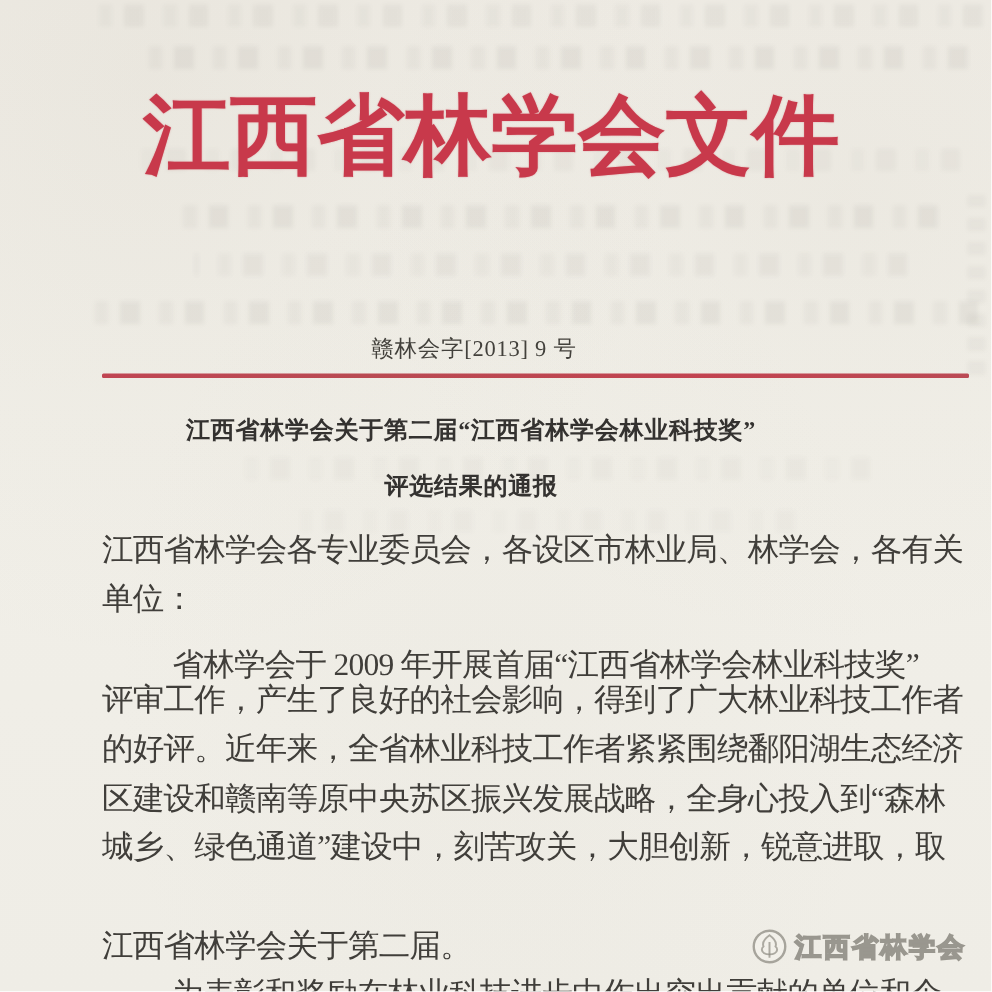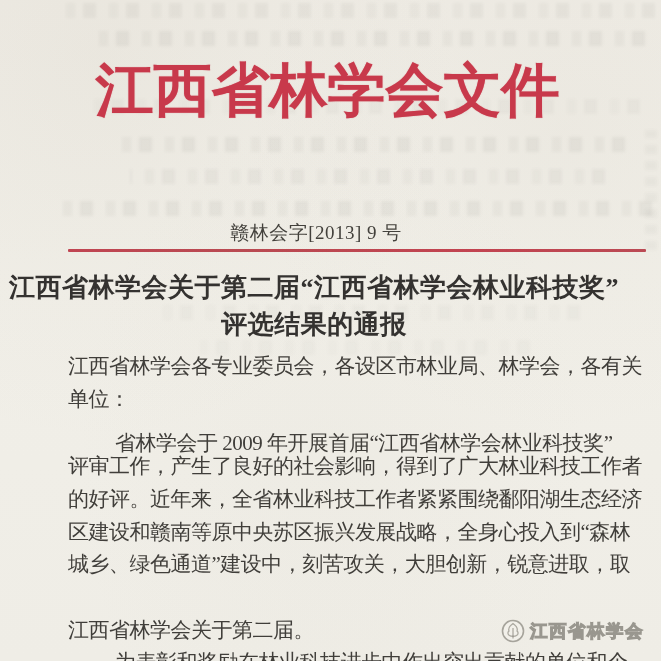--- a/index.html
+++ b/index.html
@@ -39,32 +39,32 @@
     position:absolute;top:54px;left:0;width:655px;
     margin:0;text-align:center;
     font-size:58px;line-height:74px;font-weight:bold;
     color:#c8394b;
     letter-spacing:0px;
     text-shadow:0 0 1px rgba(200,57,75,.55);
   }
   .doc-number{
     position:absolute;top:221px;left:0;width:632px;
     text-align:center;
-    font-size:19px;line-height:24px;color:#43413c;
+    font-size:15px;line-height:24px;color:#43413c;
     letter-spacing:.5px;
   }
   .red-rule{
     position:absolute;top:249px;left:68px;width:578px;height:3px;
     background:linear-gradient(90deg,#c04552 0%, #b94a52 30%, #c24350 70%, #bb4a54 100%);
     border-radius:1px;
   }
   .doc-title{
     position:absolute;left:0;width:628px;margin:0;
     text-align:center;font-weight:bold;
-    font-size:26px;line-height:28px;color:#343230;
+    font-size:16px;line-height:28px;color:#343230;
     letter-spacing:.5px;
   }
   .t1{top:274px;}
   .t2{top:311px;}
   .body-line{
     position:absolute;left:68px;width:575px;
     font-size:21px;line-height:24px;color:#403e3a;
     letter-spacing:-0.5px;white-space:nowrap;
   }
   .indent{text-indent:47px;}

